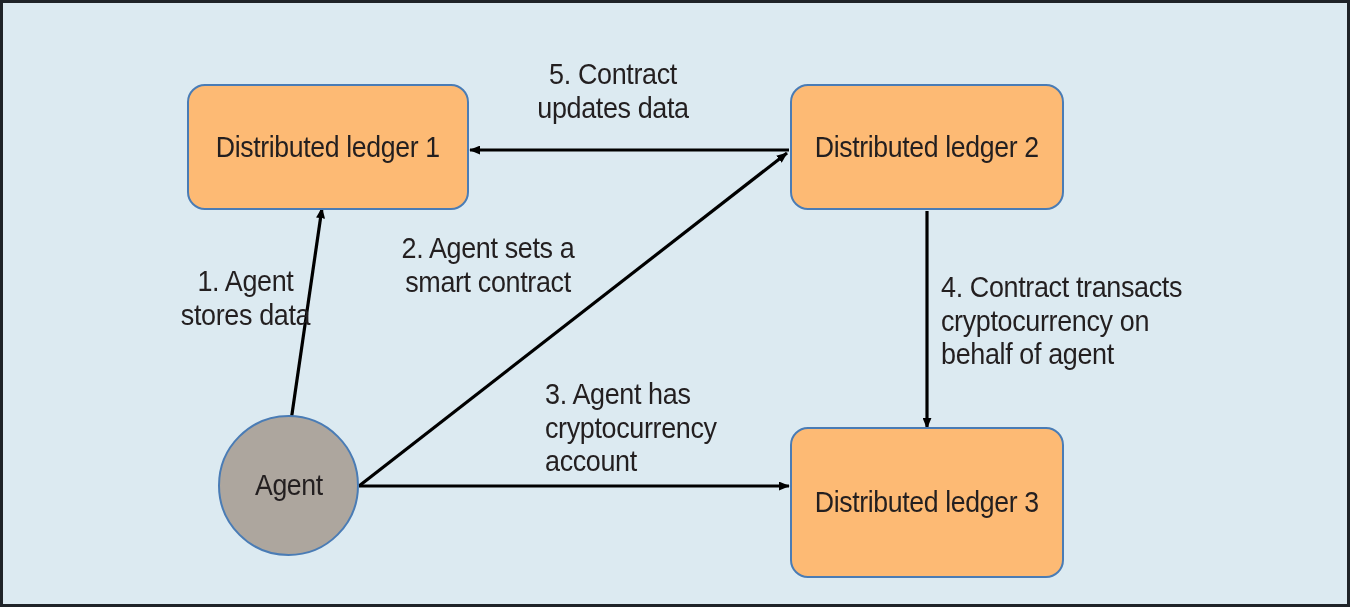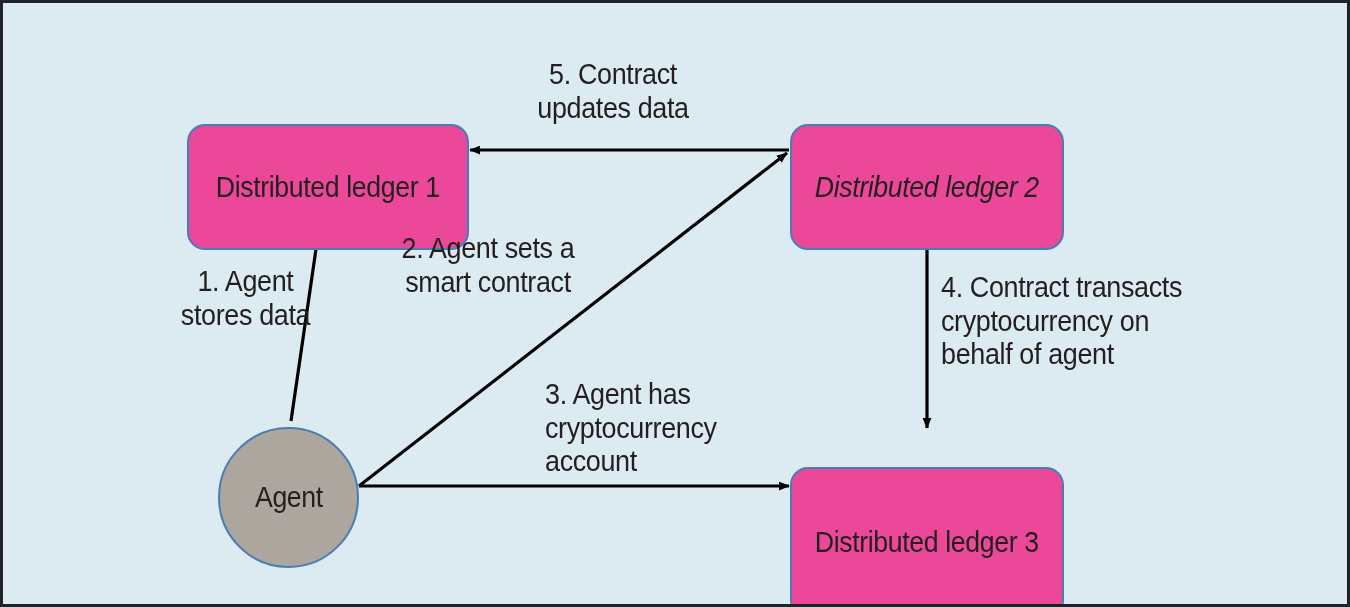--- a/index.html
+++ b/index.html
@@ -19,28 +19,27 @@
   }
   #figure svg.layer {
     position: absolute;
     left: 0;
     top: 0;
     width: 1350px;
     height: 607px;
   }
   .node-box {
     position: absolute;
-    background: #ec4899;
+    background: #fdba74;
     border: 2px solid #4a7cb5;
     border-radius: 18px;
     display: flex;
     align-items: center;
     justify-content: center;
     box-sizing: border-box;
-    margin-top: 40px;
   }
   .node-circle {
     position: absolute;
     background: #ada69e;
     border: 2px solid #4a7cb5;
     border-radius: 50%;
     display: flex;
     align-items: center;
     justify-content: center;
     box-sizing: border-box;
@@ -84,29 +83,29 @@
 
     <line x1="924" y1="208" x2="924" y2="425" stroke="#000000" stroke-width="3.2" marker-end="url(#arrowhead)"></line>
 
     <line x1="786" y1="147" x2="467" y2="147" stroke="#000000" stroke-width="3.2" marker-end="url(#arrowhead)"></line>
   </svg>
 
   <div class="node-box" style="left:184px; top:81px; width:282px; height:126px;">
     <span class="node-label">Distributed ledger 1</span>
   </div>
 
-  <div class="node-box" style="left:787px; top:81px; width:274px; height:126px;font-style:italic;">
+  <div class="node-box" style="left:787px; top:81px; width:274px; height:126px;">
     <span class="node-label">Distributed ledger 2</span>
   </div>
 
   <div class="node-box" style="left:787px; top:424px; width:274px; height:151px;">
     <span class="node-label">Distributed ledger 3</span>
   </div>
 
-  <div class="node-circle" style="left:215px; top:424px; width:141px; height:141px;">
+  <div class="node-circle" style="left:215px; top:412px; width:141px; height:141px;">
     <span class="node-label">Agent</span>
   </div>
 
   <div class="edge-label el-center" style="left:495px; top:55px; width:230px;">5. Contract
 updates data</div>
 
   <div class="edge-label el-center" style="left:140px; top:262px; width:205px;">1. Agent
 stores data</div>
 
   <div class="edge-label el-center" style="left:375px; top:229px; width:220px;">2. Agent sets a

